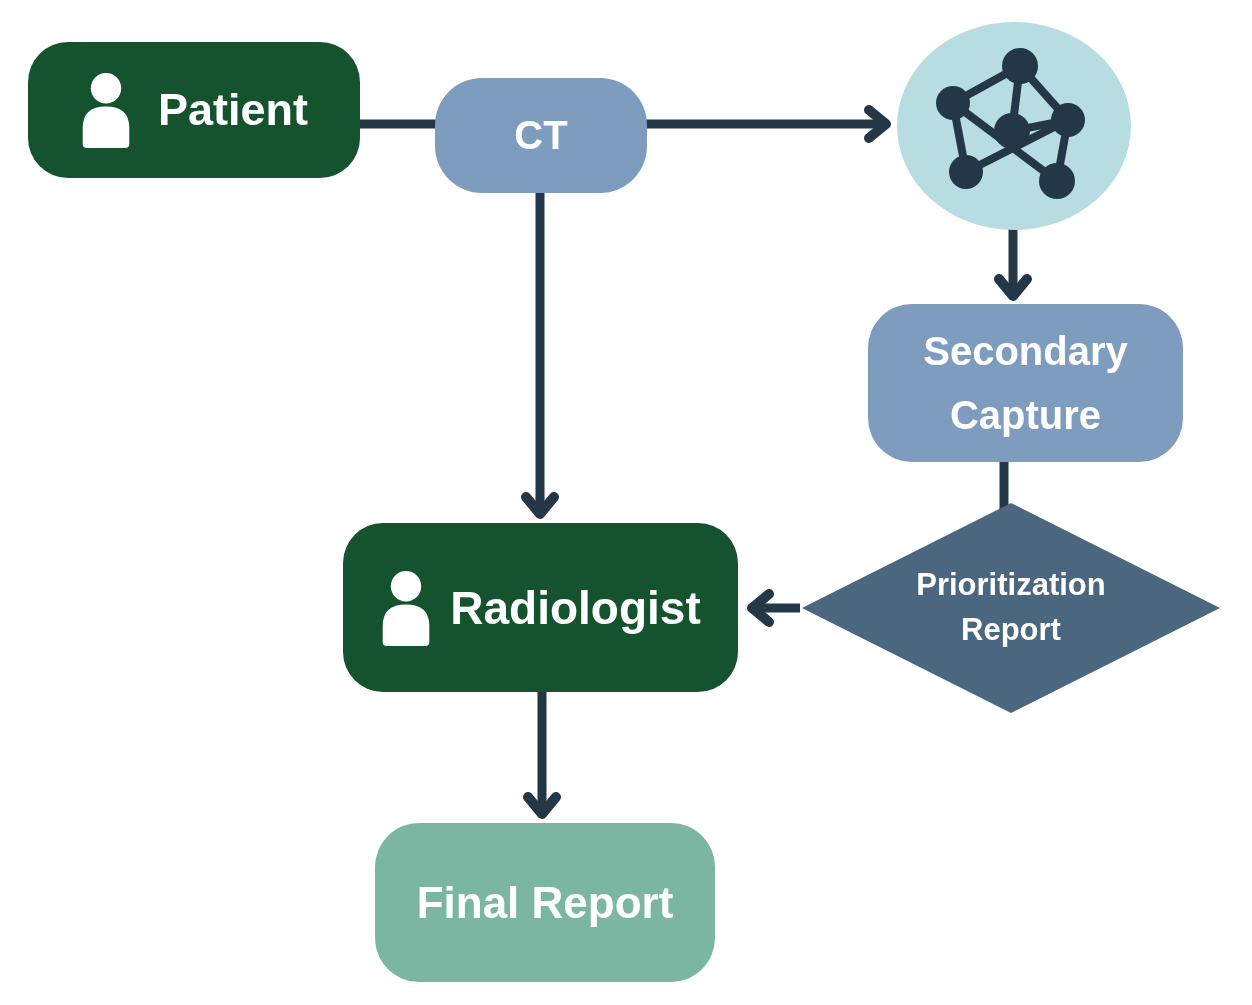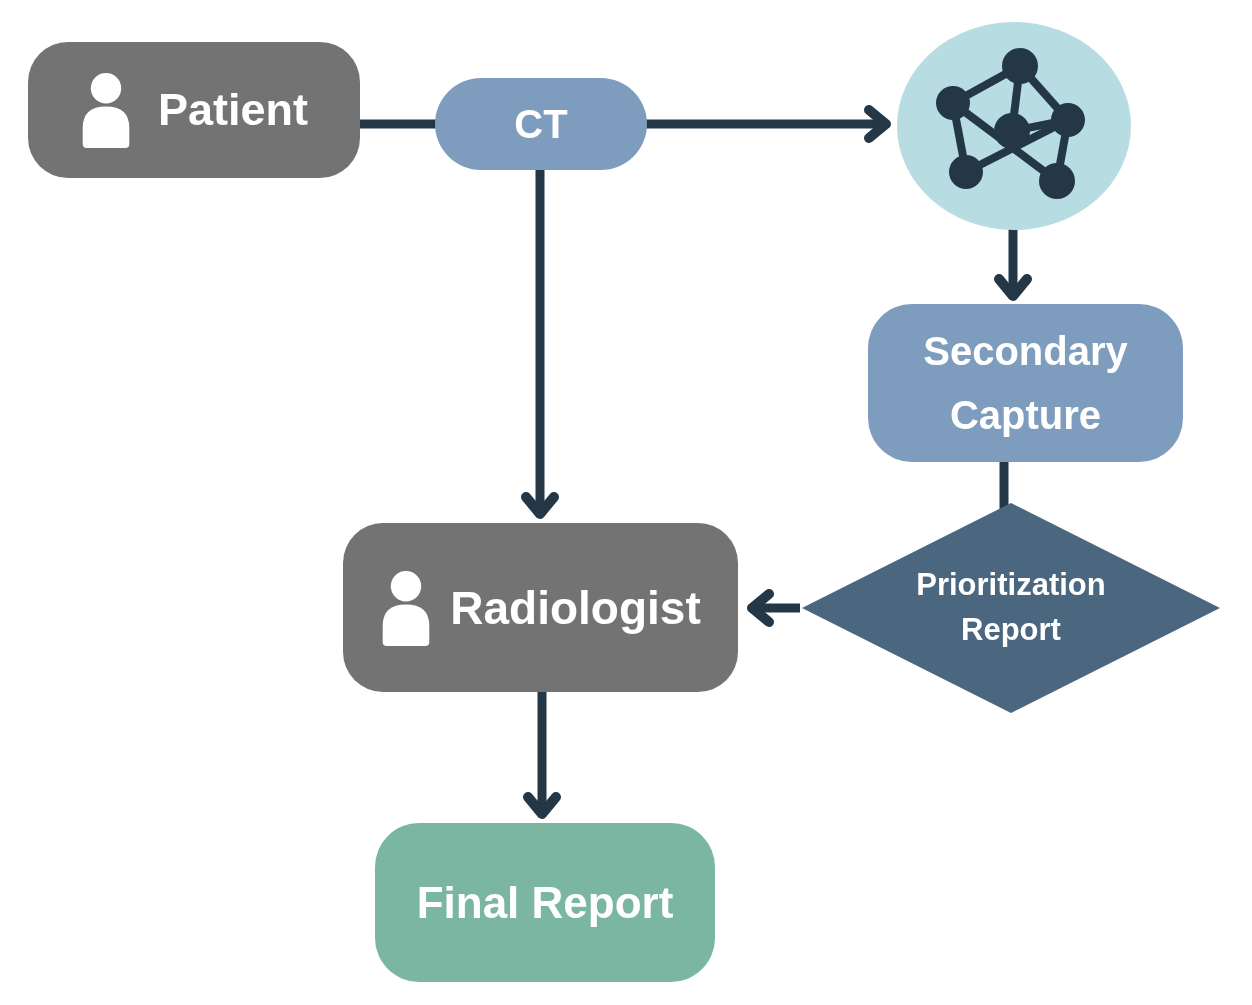--- a/index.html
+++ b/index.html
@@ -4,28 +4,28 @@
 <style>
   html,body{margin:0;padding:0;background:#ffffff;}
   .canvas{
     position:relative;width:1252px;height:1005px;background:#ffffff;
     font-family:"Liberation Sans",sans-serif;overflow:hidden;
   }
   .edges{position:absolute;left:0;top:0;width:1252px;height:1005px;pointer-events:none;}
   .node{position:absolute;display:flex;align-items:center;justify-content:center;
         color:#ffffff;font-weight:700;text-align:center;box-sizing:border-box;}
   .rounded{border-radius:40px;}
-  .teal{background:#737373;}
+  .teal{background:#14532d;}
   .blue{background:#7E9CBD;}
   .green{background:#7BB6A2;}
   .lightcircle{background:#B7DCE1;border-radius:50%;}
   .slate{background:#4B667F;}
 
   .patient{left:28px;top:42px;width:332px;height:136px;font-size:45px;gap:26px;}
-  .ct{left:435px;top:78px;width:212px;height:92px;border-radius:47px;font-size:40px;}
+  .ct{left:435px;top:78px;width:212px;height:115px;border-radius:47px;font-size:40px;}
   .ai{left:897px;top:22px;width:234px;height:208px;}
   .sc{left:868px;top:304px;width:315px;height:158px;border-radius:44px;
       font-size:40px;line-height:1.6;padding:0 30px;align-items:center;}
   .diamond{left:802px;top:503px;width:418px;height:210px;
       clip-path:polygon(50% 0%,100% 50%,50% 100%,0% 50%);
       font-size:31px;line-height:1.45;}
   .diamond .lbl{width:270px;}
   .radiologist{left:343px;top:523px;width:395px;height:169px;font-size:46px;gap:18px;}
   .fr{left:375px;top:823px;width:340px;height:159px;border-radius:44px;font-size:44px;}
   .person{width:52px;height:76px;flex:0 0 auto;}

